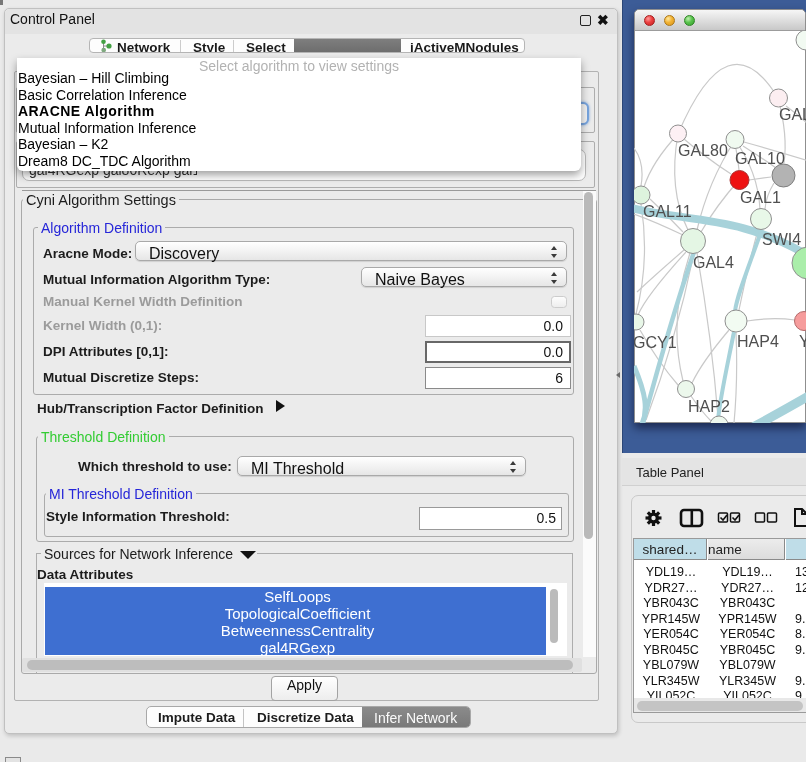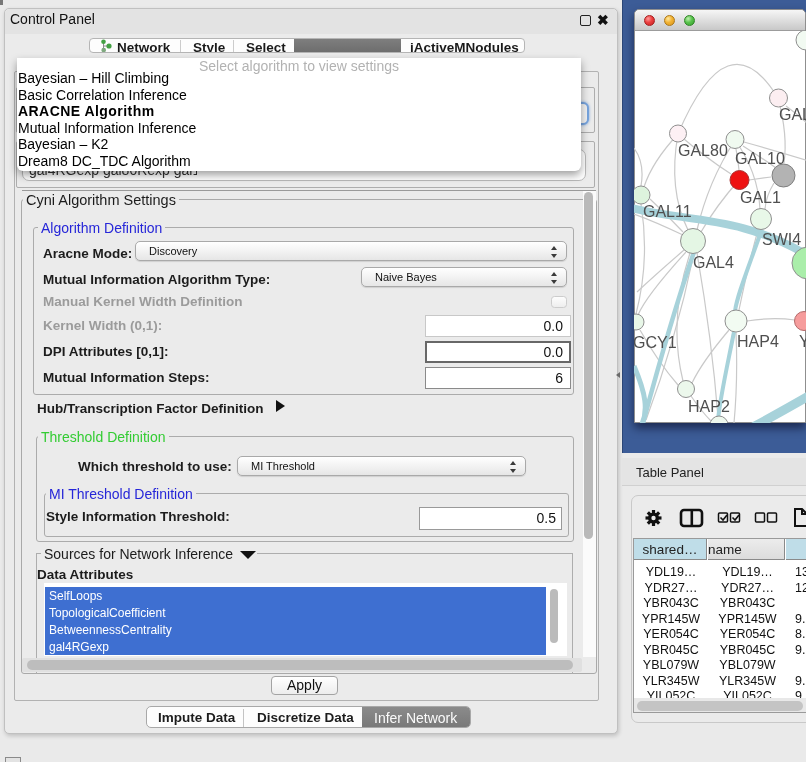--- a/index.html
+++ b/index.html
@@ -9,21 +9,21 @@
   .b13 { font-size:13.5px; font-weight:bold; color:#1c1c1c; white-space:nowrap; }
   .r13 { font-size:14px; color:#1c1c1c; white-space:nowrap; }
   .gray { color:#9b9b9b; }
   .groupline { position:absolute; border:1px solid #ababab; border-radius:3px; }
   .gtitle { position:absolute; background:#ebebeb; padding:0 3px; white-space:nowrap; }
   .field { position:absolute; background:#fff; }
   .fval { position:absolute; font-size:14px; color:#111; text-align:right; }
   .combo { position:absolute; border:1px solid #a9a9a9; border-radius:5px;
            background:linear-gradient(#ffffff, #f4f4f4 45%, #e6e6e6);
            box-shadow:0 1px 1px rgba(0,0,0,0.12); }
-  .combo .ct { position:absolute; left:13px; top:2.5px; font-size:11px; color:#111; white-space:nowrap; }
+  .combo .ct { position:absolute; left:13px; top:2.5px; font-size:16px; color:#111; white-space:nowrap; }
   .carr { position:absolute; right:7px; top:3px; width:8px; height:14px; }
   .carr .up { position:absolute; top:1px; left:0; width:0; height:0;
       border-left:3.5px solid transparent; border-right:3.5px solid transparent; border-bottom:4.5px solid #3a3a3a; }
   .carr .dn { position:absolute; bottom:1px; left:0; width:0; height:0;
       border-left:3.5px solid transparent; border-right:3.5px solid transparent; border-top:4.5px solid #3a3a3a; }
 </style>
 </head>
 <body>
 
 <div class="abs" style="left:0;top:0;width:3px;height:5px;background:#777;"></div>
@@ -97,21 +97,21 @@
   <div class="abs" style="left:546px;top:287px;width:16px;height:12px;border:1.5px solid #cccccc;border-radius:3.5px;background:linear-gradient(#fdfdfd,#eeeeee);"></div>
 
   <div class="abs b13 gray" style="left:38px;top:309px;">Kernel Width (0,1):</div>
   <div class="field" style="left:420px;top:306px;width:146px;height:22px;border:1px solid #c8c8c8;"></div>
   <div class="fval gray" style="left:420px;top:308.5px;width:138px;">0.0</div>
 
   <div class="abs b13" style="left:38px;top:335px;">DPI Attributes [0,1]:</div>
   <div class="field" style="left:420px;top:332px;width:146px;height:22px;border:2px solid #686868;"></div>
   <div class="fval" style="left:420px;top:334.5px;width:138px;">0.0</div>
 
-  <div class="abs b13" style="left:38px;top:361px;">Mutual Information Steps:</div>
+  <div class="abs b13" style="left:38px;top:361px;">Mutual Discretize Steps:</div>
   <div class="field" style="left:420px;top:358px;width:146px;height:22px;border:1.5px solid #8a8a8a;"></div>
   <div class="fval" style="left:420px;top:360.5px;width:138px;">6</div>
 
   <div class="abs b13" style="left:32px;top:392px;">Hub/Transcription Factor Definition</div>
   <div class="abs" style="left:271px;top:391px;width:0;height:0;border-top:6px solid transparent;border-bottom:6px solid transparent;border-left:9px solid #111;"></div>
 
   <div class="groupline" style="left:31px;top:427px;width:538px;height:106px;"></div>
   <div class="gtitle" style="left:33px;top:420px;font-size:14px;color:#33cc33;">Threshold Definition</div>
 
   <div class="abs b13" style="left:73px;top:450px;">Which threshold to use:</div>
@@ -133,30 +133,30 @@
   <div class="abs" style="left:31px;top:544px;width:537px;height:121px;border:1px solid #adadad;border-top:none;border-bottom:none;"></div>
   <div class="abs" style="left:31px;top:544px;width:5px;height:1px;background:#adadad;"></div>
   <div class="abs" style="left:252px;top:544px;width:316px;height:1px;background:#adadad;"></div>
   <div class="abs r13" style="left:37px;top:537px;background:#ebebeb;padding:0 2px;">Sources for Network Inference</div>
   <div class="abs" style="left:235px;top:541.5px;width:0;height:0;border-left:8px solid transparent;border-right:8px solid transparent;border-top:8px solid #111;"></div>
 
   <div class="abs b13" style="left:32px;top:558px;">Data Attributes</div>
 
   <div class="abs" style="left:39px;top:574px;width:523px;height:73px;background:#fff;"></div>
   <div class="abs" style="left:40px;top:578px;width:501px;height:68px;background:#3e6fd1;overflow:hidden;">
-    <div style="color:#fff;font-size:12px;padding-left:4px;line-height:17px;padding-top:0.5px;white-space:nowrap;">
+    <div style="color:#fff;font-size:15px;padding-left:4px;line-height:17px;padding-top:0.5px;white-space:nowrap;text-align:center;">
       SelfLoops<br>TopologicalCoefficient<br>BetweennessCentrality<br>gal4RGexp
     </div>
   </div>
   <div class="abs" style="left:545px;top:580px;width:8px;height:54px;background:#bbbbbb;border-radius:4.5px;"></div>
 
   <div class="abs" style="left:17px;top:649px;width:560px;height:14px;background:#e0e0e0;border-radius:2px;"></div>
   <div class="abs" style="left:22px;top:651px;width:546px;height:10px;background:#bdbdbd;border-radius:5px;"></div>
 
-  <div class="abs" style="left:266px;top:667px;width:67px;height:19px;background:linear-gradient(#ffffff,#ededed);
+  <div class="abs" style="left:266px;top:667px;width:67px;height:25px;background:linear-gradient(#ffffff,#ededed);
        border:1px solid #a3a3a3;border-radius:4px;text-align:center;font-size:14px;color:#111;line-height:17px;">Apply</div>
 
   <div class="abs" style="left:141px;top:697px;width:325px;height:22px;background:#fdfdfd;border:1px solid #a8a8a8;border-radius:5px;overflow:hidden;">
     <div class="abs" style="left:96px;top:2px;width:1px;height:18px;background:#c4c4c4;"></div>
     <div class="abs" style="left:215px;top:0;width:110px;height:22px;background:linear-gradient(#8b8b8b,#777777);"></div>
     <div class="abs b13" style="left:11px;top:3px;">Impute Data</div>
     <div class="abs b13" style="left:110px;top:3px;">Discretize Data</div>
     <div class="abs" style="left:227px;top:3px;font-size:14px;color:#fafafa;">Infer Network</div>
   </div>
 </div>

